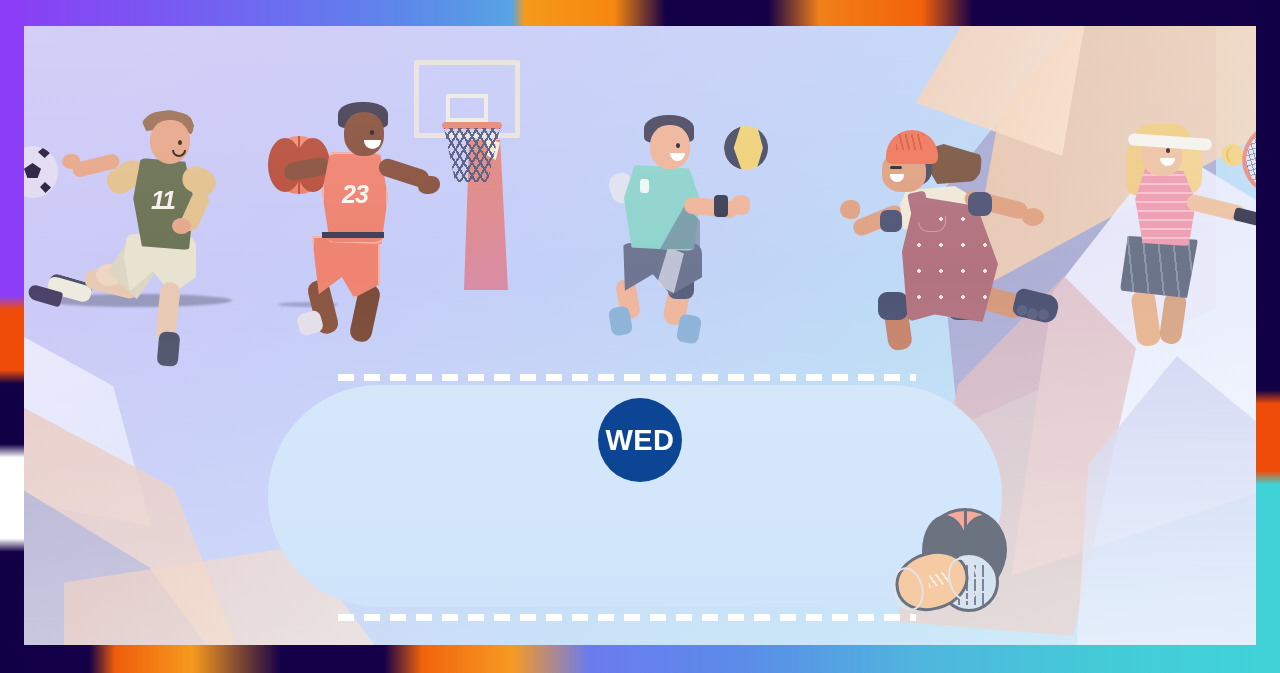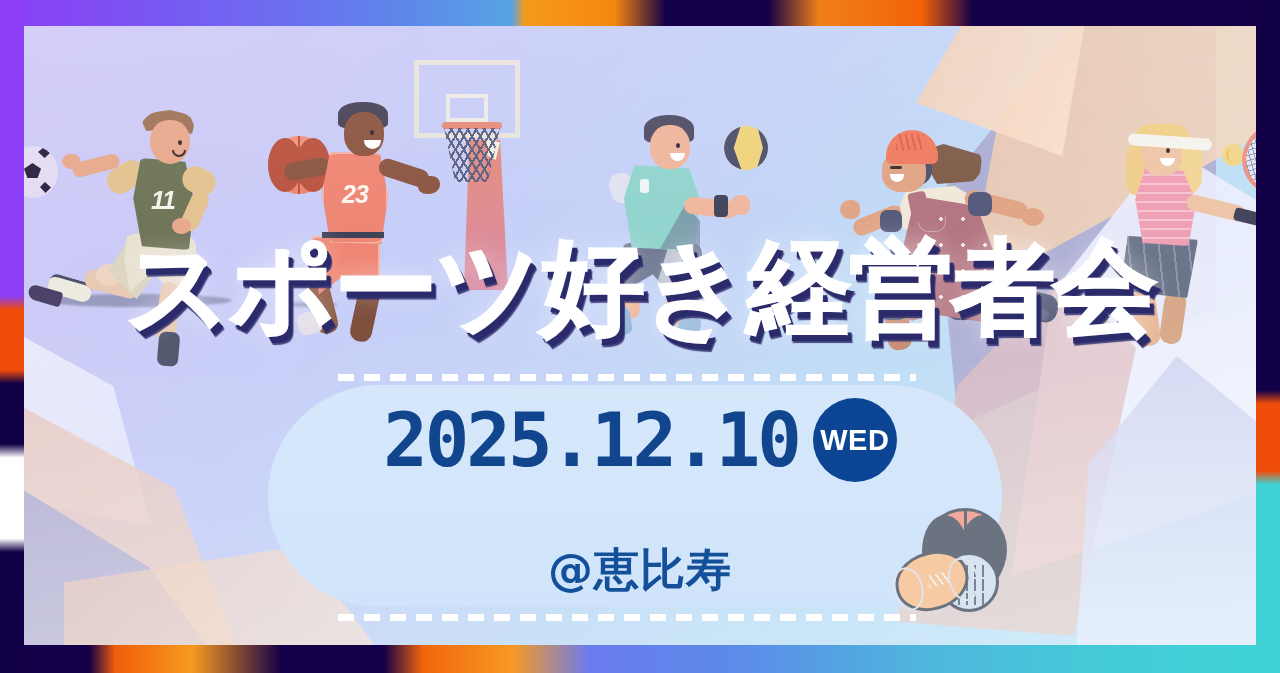--- a/index.html
+++ b/index.html
@@ -630,33 +630,30 @@
       <div class="visor"></div>
         <div class="brim"></div>
       <div class="eye"></div>
         <div class="smile"></div>
     </div>
     <div class="tennis-ball"></div>
     <div class="racket"></div>
 
   </div>
 
-  <div class="title">スポーツ好き経営者会</div>
 
   <div class="info-panel"></div>
   <div class="dash-line dash-top"></div>
   <div class="dash-line dash-bottom"></div>
 
   <div class="date-row">
-    <span class="date-text">2025.12.10</span>
     <span class="day-badge">WED</span>
   </div>
 
 
-  <div class="place-row">@恵比寿</div>
 
   <div class="ball-cluster">
     <div class="bc-basket">
       <i class="bl3"></i>
         <i class="bl4"></i>
         <i class="bl1"></i>
         <i class="bl2"></i>
     </div>
     <div class="bc-base">
       <span class="st" style="top:10px"></span>

